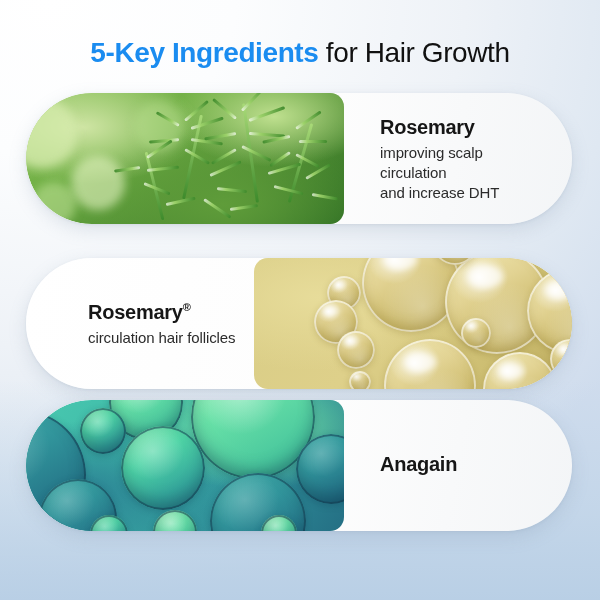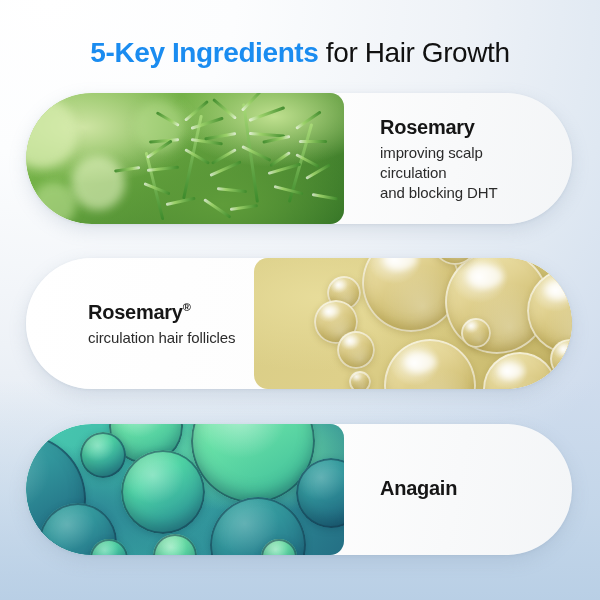--- a/index.html
+++ b/index.html
@@ -57,21 +57,21 @@
     width: 546px;
     height: 131px;
     border-radius: 66px;
     background: linear-gradient(100deg, #ffffff 0%, #fdfdfd 55%, #f3f5f7 100%);
     box-shadow: 0 6px 18px rgba(120,140,165,0.20), 0 1px 3px rgba(120,140,165,0.14);
     overflow: hidden;
     z-index: 3;
   }
   #card-1 { top: 93px; }
   #card-2 { top: 258px; }
-  #card-3 { top: 424px; }
+  #card-3 { top: 400px; }
 
   .card-media {
     position: absolute;
     top: 0;
     height: 131px;
     width: 318px;
     overflow: hidden;
   }
   .media-left  { left: 0;  border-radius: 66px 14px 14px 66px; }
   .media-right { right: 0; border-radius: 14px 66px 66px 14px; }
@@ -261,21 +261,21 @@
         <div class="needle" style="left:90%;top:76%;width:26px;transform:rotate(10deg);"></div>
         <div class="needle" style="left:44%;top:84%;width:30px;transform:rotate(-12deg);"></div>
         <div class="needle" style="left:64%;top:88%;width:28px;transform:rotate(-8deg);"></div>
       </div>
     </div>
     <div class="card-text text-right">
       <div class="card-heading">
         <span>Rosemary</span><sup></sup>
       </div>
       <p class="card-desc">improving scalp circulation
-and blocking DHT</p>
+and increase DHT</p>
     </div>
   </div>
 
   <div class="card" id="card-2">
     <div class="card-media media-right">
       <div class="art-oil">
         <div class="bubble" style="left:34%;top:-18%;width:98px;height:98px;"></div>
         <div class="bubble" style="left:60%;top:-6%;width:104px;height:104px;"></div>
         <div class="bubble" style="left:86%;top:8%;width:86px;height:86px;"></div>
         <div class="bubble" style="left:23%;top:14%;width:34px;height:34px;"></div>

